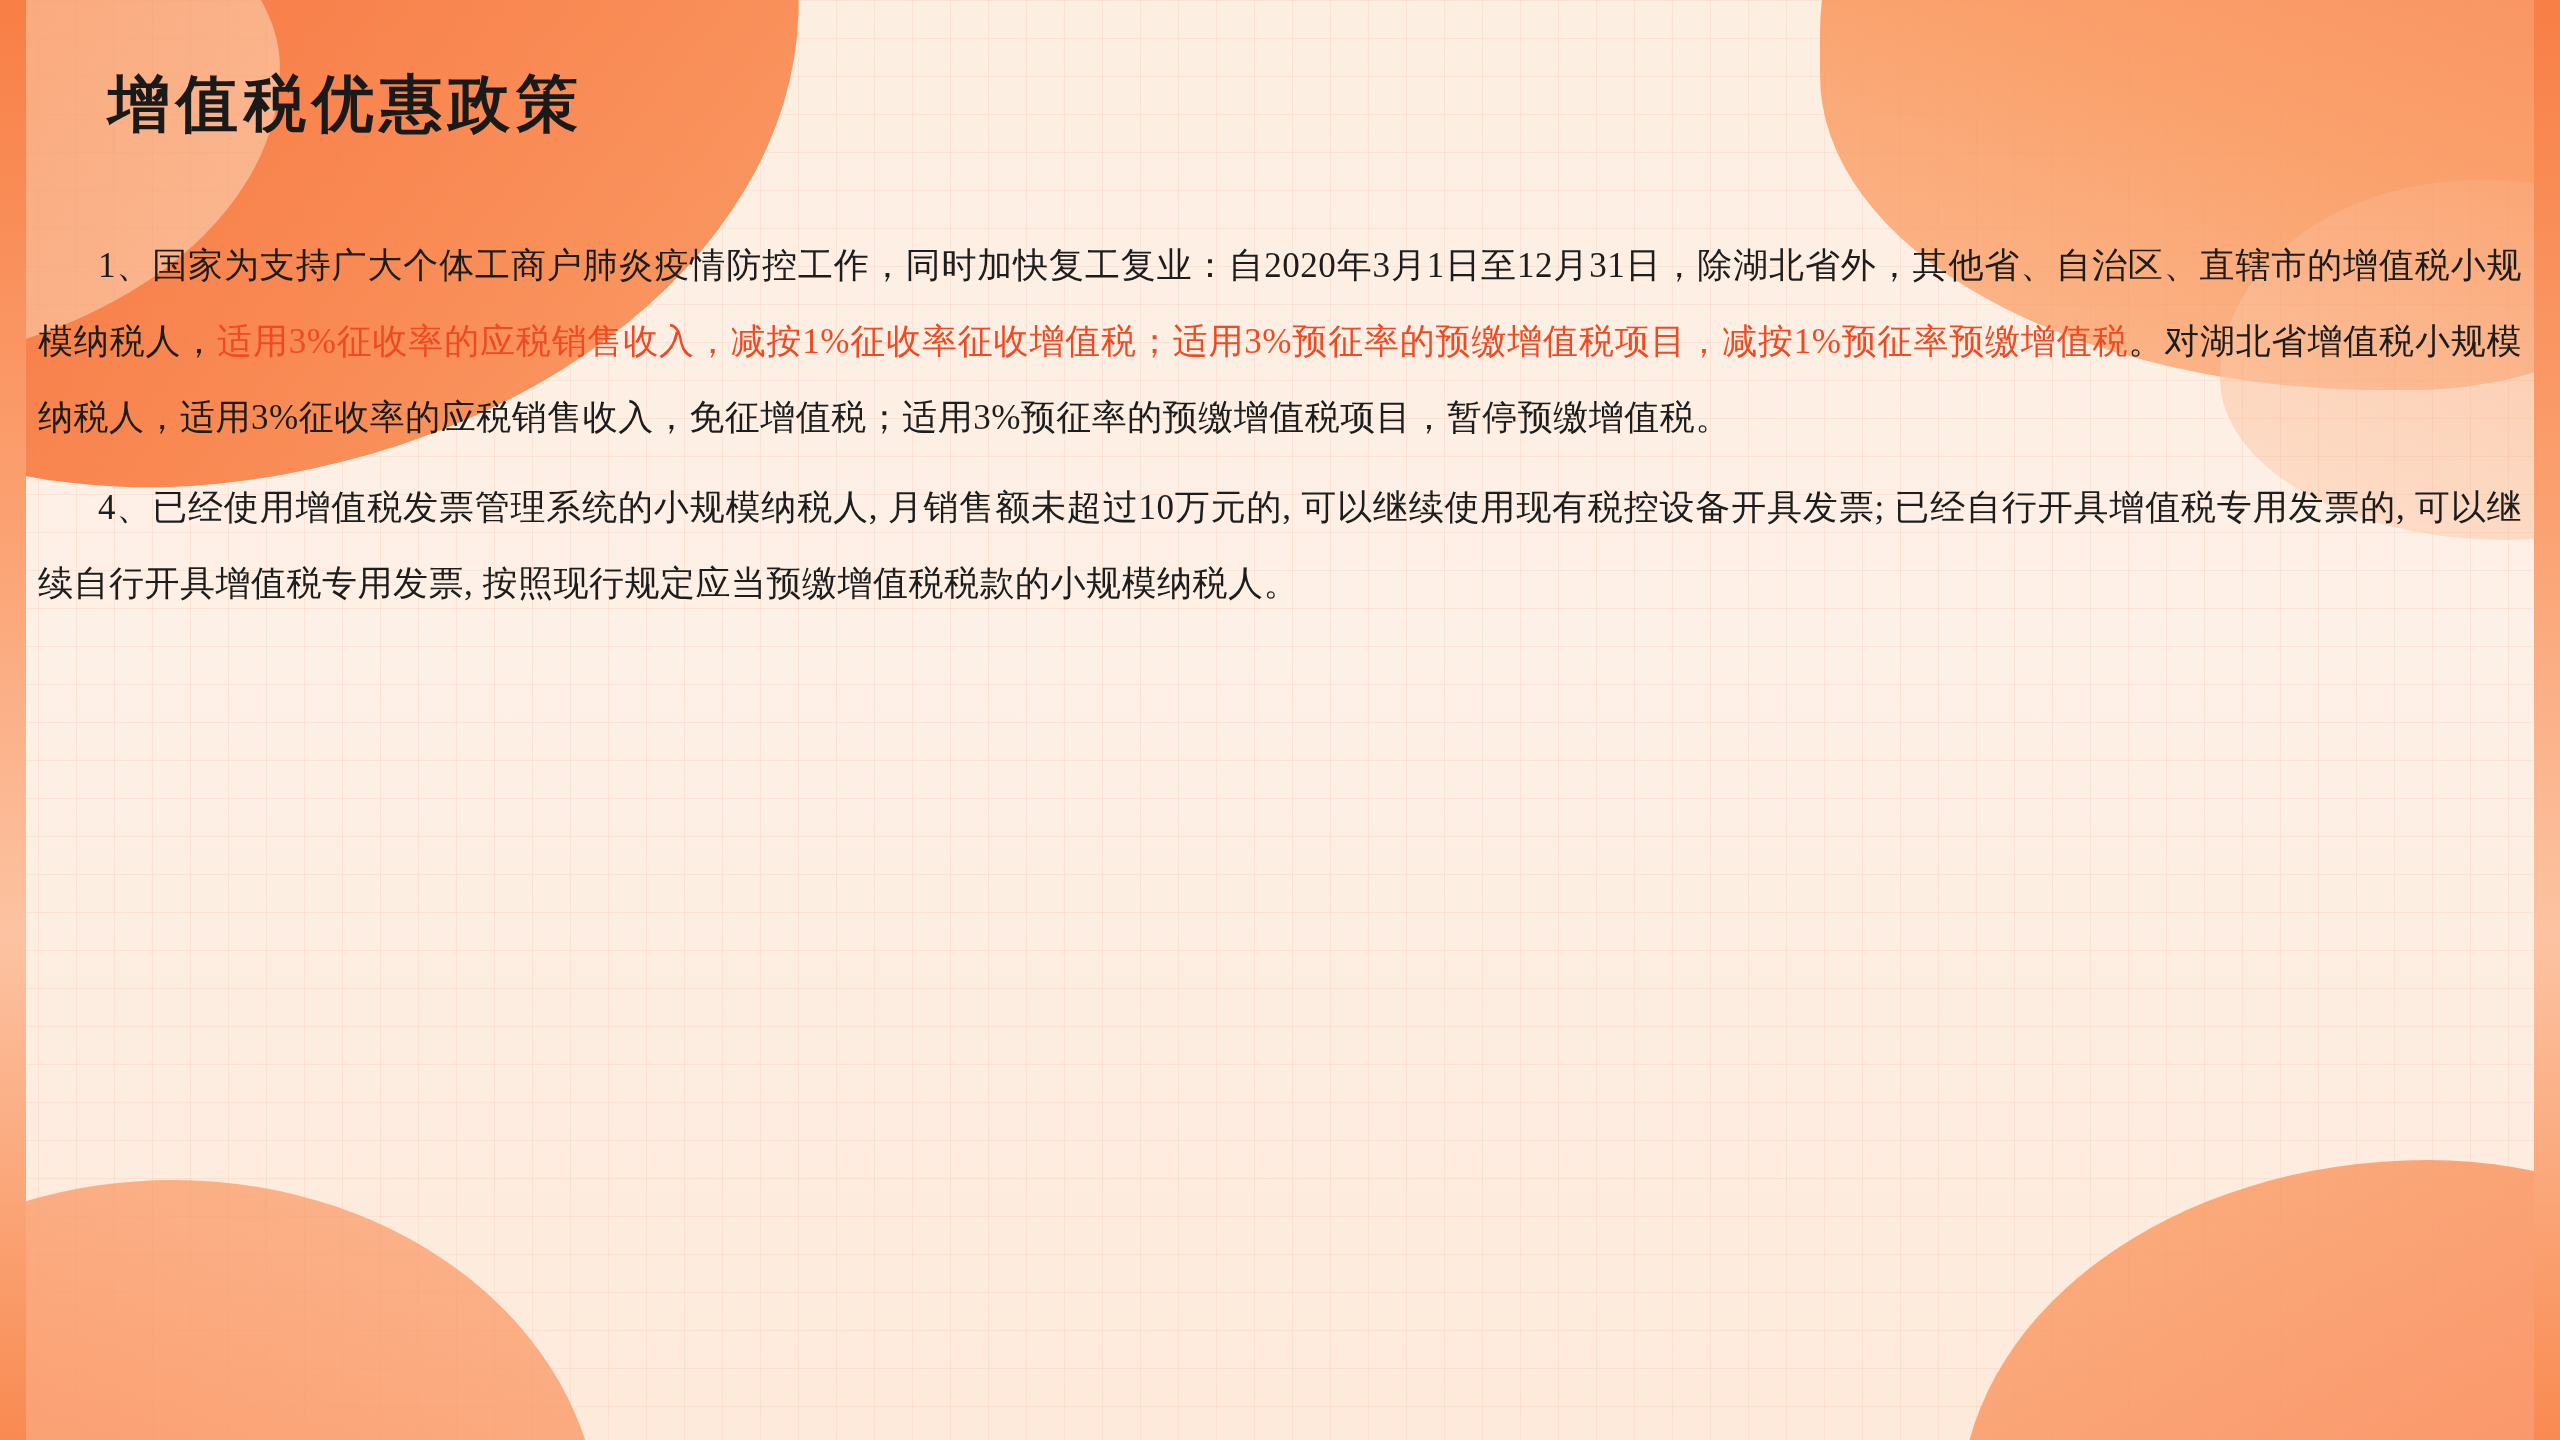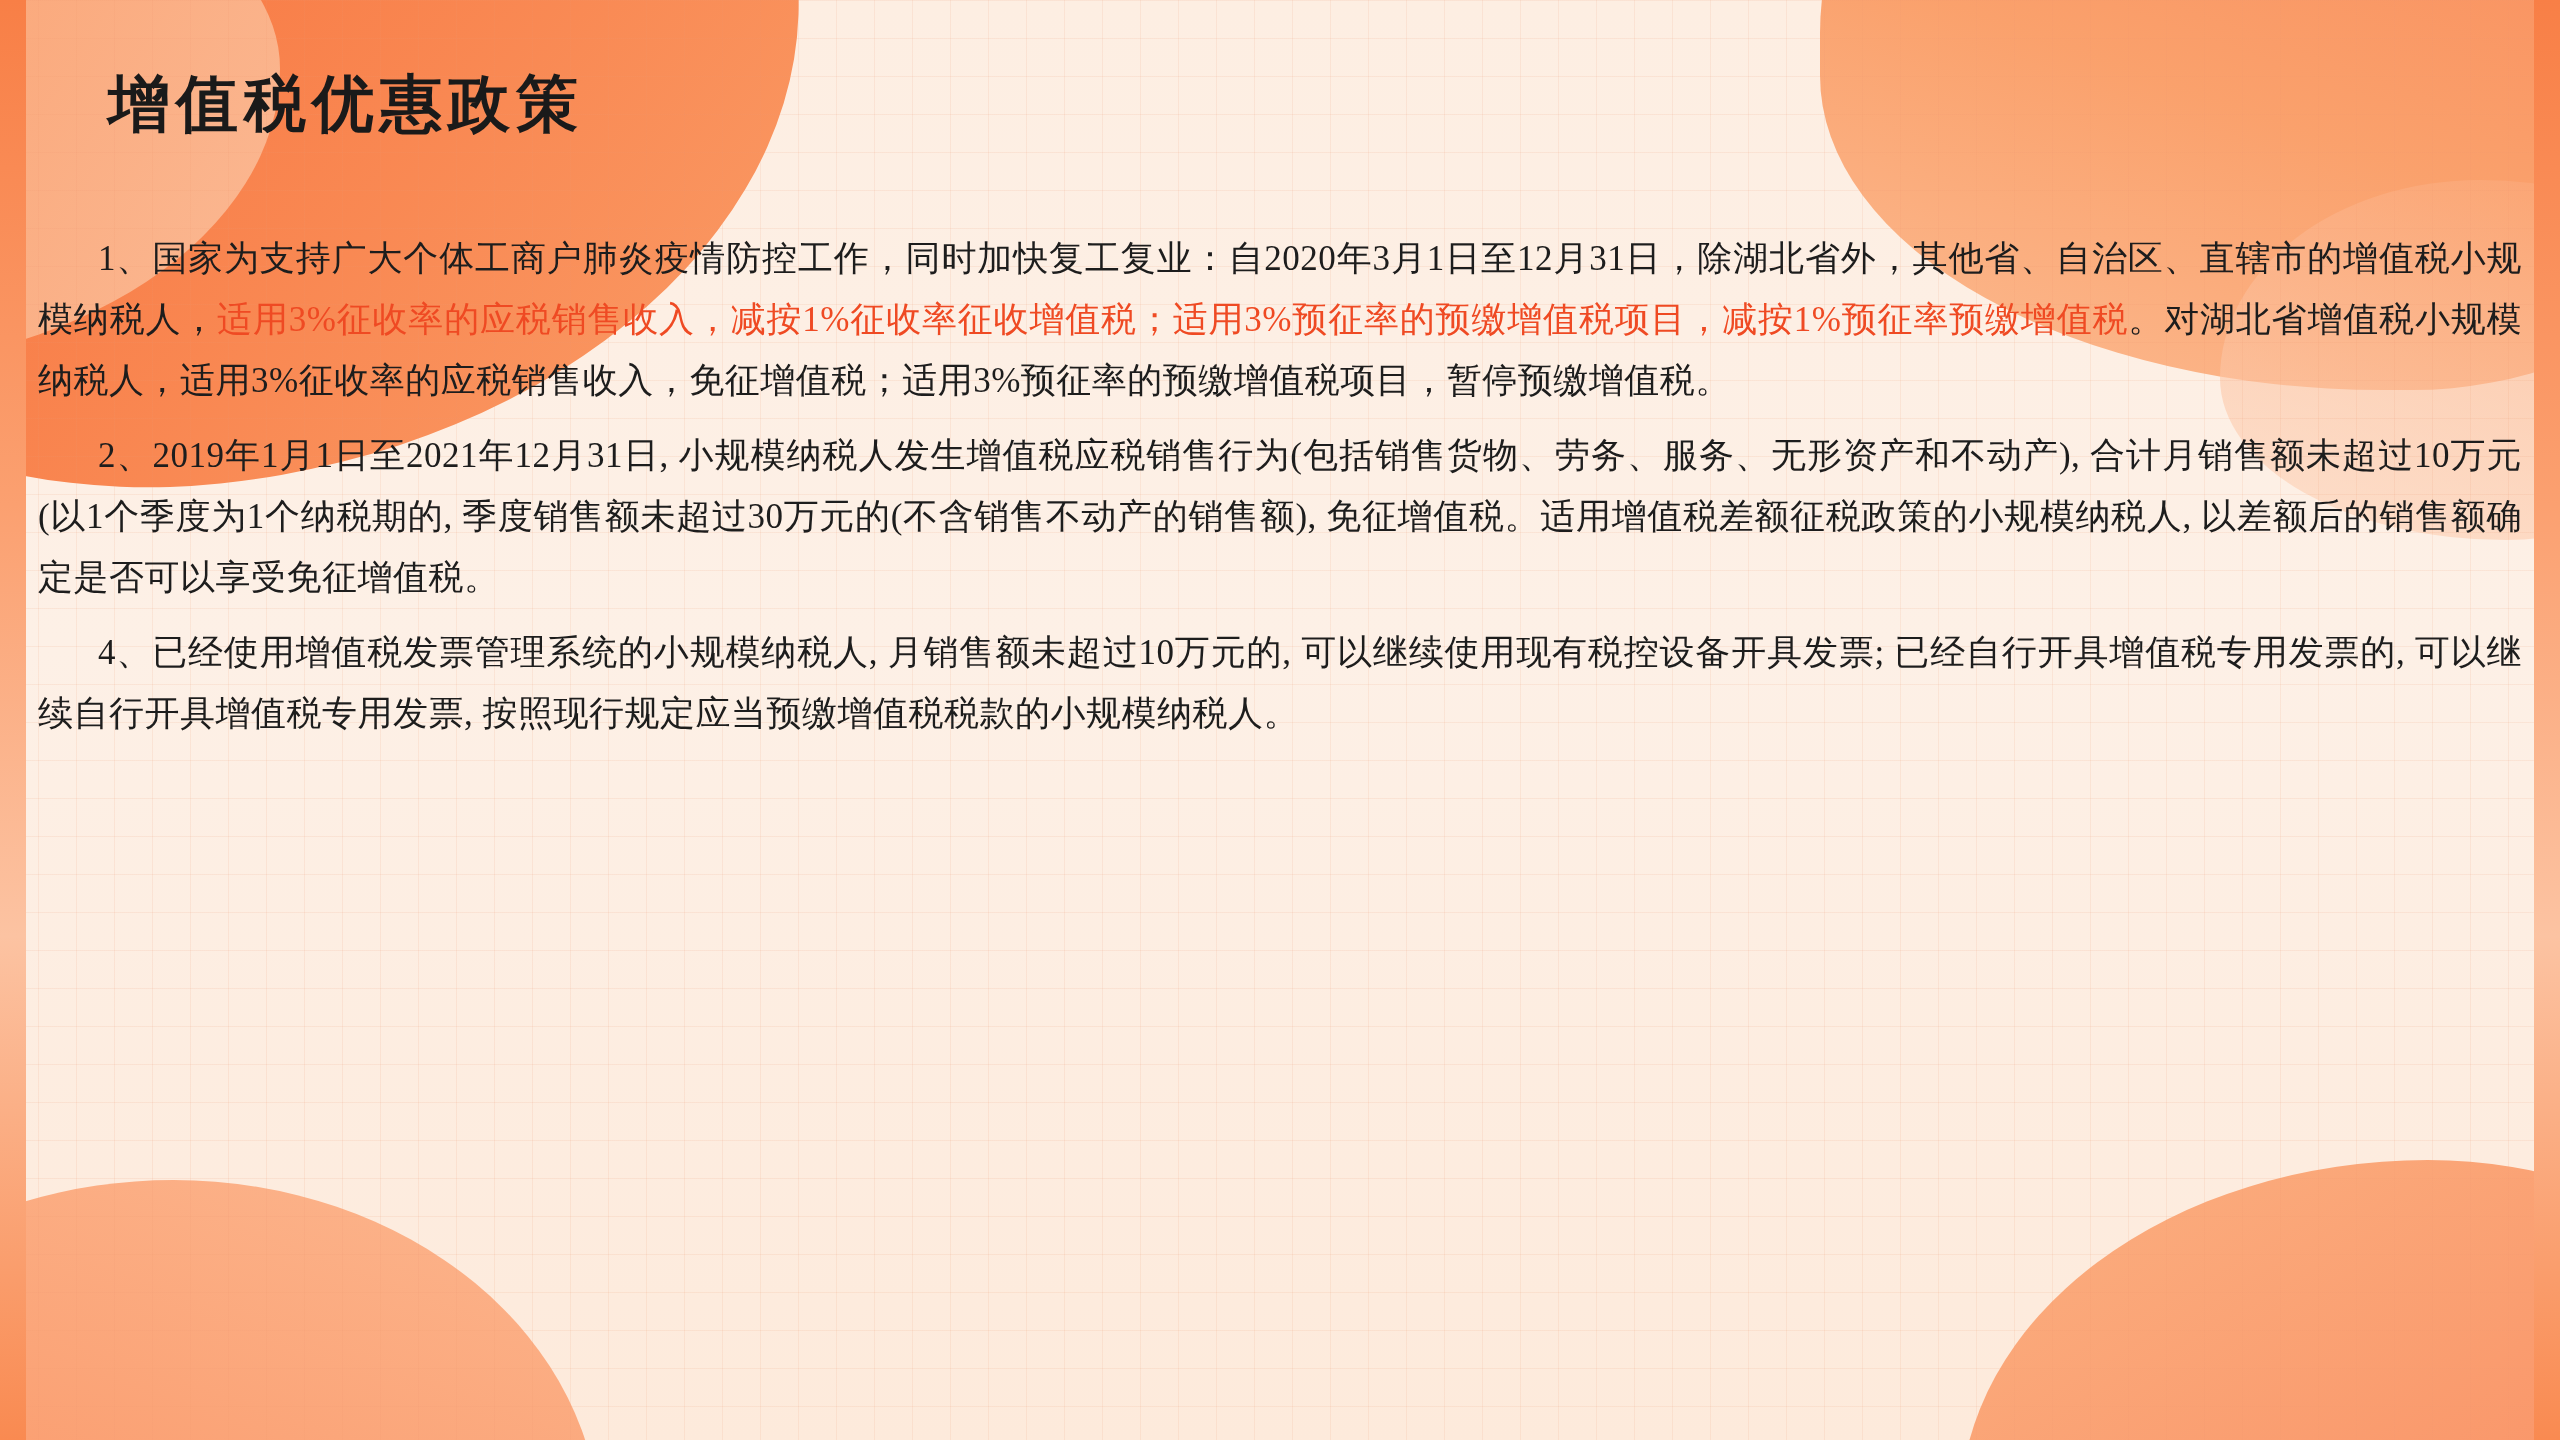--- a/index.html
+++ b/index.html
@@ -128,21 +128,21 @@
   .body-block {
     position: absolute;
     left: 38px;
     right: 38px;
     top: 228px;
   }
 
   p.para {
     margin: 0 0 14px 0;
     font-size: 35px;
-    line-height: 61px;
+    line-height: 76px;
     color: #1d1d1d;
     text-align: justify;
     text-justify: inter-ideograph;
     letter-spacing: 0.5px;
   }
   p.para .indent {
     display: inline-block;
     width: 60px;
   }
   .hl {
@@ -161,17 +161,16 @@
   <div class="blob blob-bottom-right"></div>
   <div class="grid-overlay"></div>
   <div class="edge-left"></div>
   <div class="edge-right"></div>
 
   <div class="content">
     <div class="title">增值税优惠政策</div>
 
     <div class="body-block">
       <p class="para"><span class="indent"></span><span>1、</span><span>国家为支持广大个体工商户肺炎疫情防控工作，同时加快复工复业：自2020年3月1日至12月31日，除湖北省外，其他省、自治区、直辖市的增值税小规模纳税人，</span><span class="hl">适用3%征收率的应税销售收入，减按1%征收率征收增值税；适用3%预征率的预缴增值税项目，减按1%预征率预缴增值税</span><span>。对湖北省增值税小规模纳税人，适用3%征收率的应税销售收入，免征增值税；适用3%预征率的预缴增值税项目，暂停预缴增值税。</span></p>
-      <p class="para"><span class="indent"></span><span>2、</span><span>2019年1月1日至2021年12月31日, 小规模纳税人发生增值税应税销售行为(包括销售货物、劳务、服务、无形资产和不动产), 合计月销售额未超过10万元(以1个季度为1个纳税期的, 季度销售额未超过30万元的(不含销售不动产的销售额), 免征增值税。适用增值税差额征税政策的小规模纳税人, 以差额后的销售额确定是否可以享受免征增值税。</span></p>
       <p class="para"><span class="indent"></span><span>4、</span><span>已经使用增值税发票管理系统的小规模纳税人, 月销售额未超过10万元的, 可以继续使用现有税控设备开具发票; 已经自行开具增值税专用发票的, 可以继续自行开具增值税专用发票, 按照现行规定应当预缴增值税税款的小规模纳税人。</span></p>
     </div>
   </div>
 </div>
 
 </body></html>

